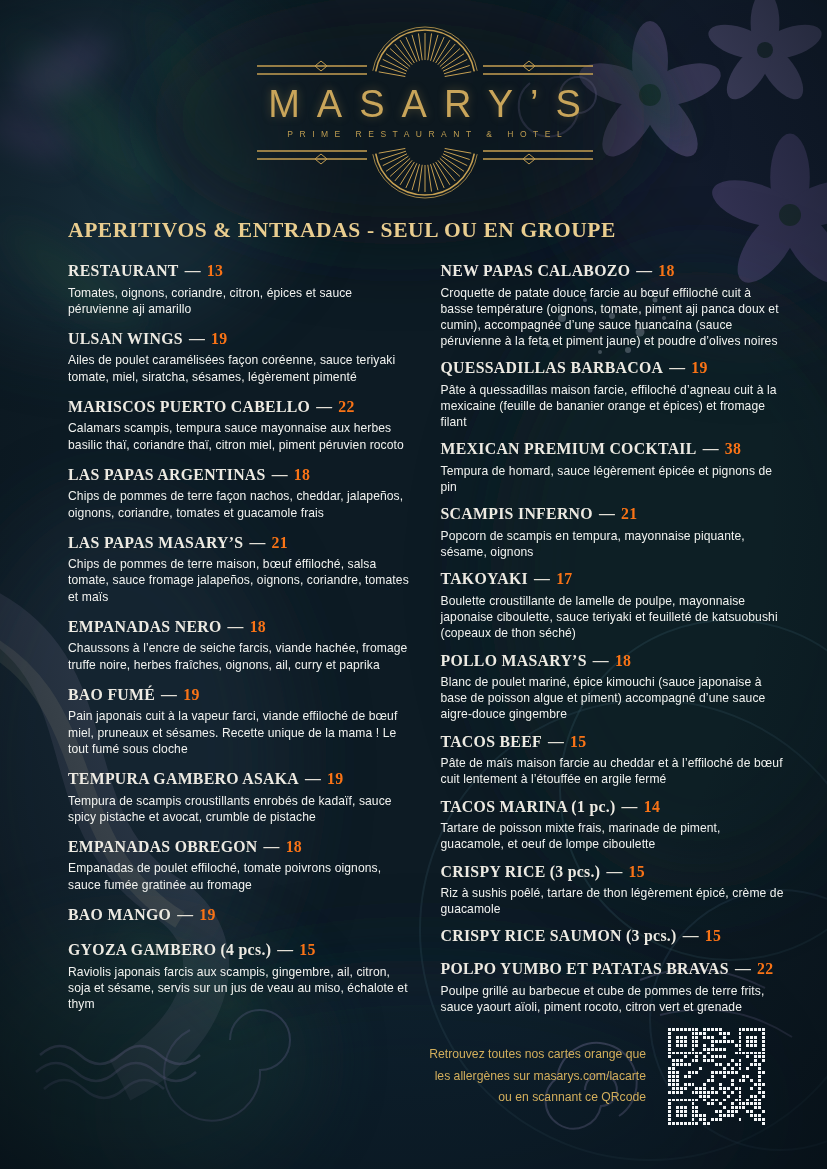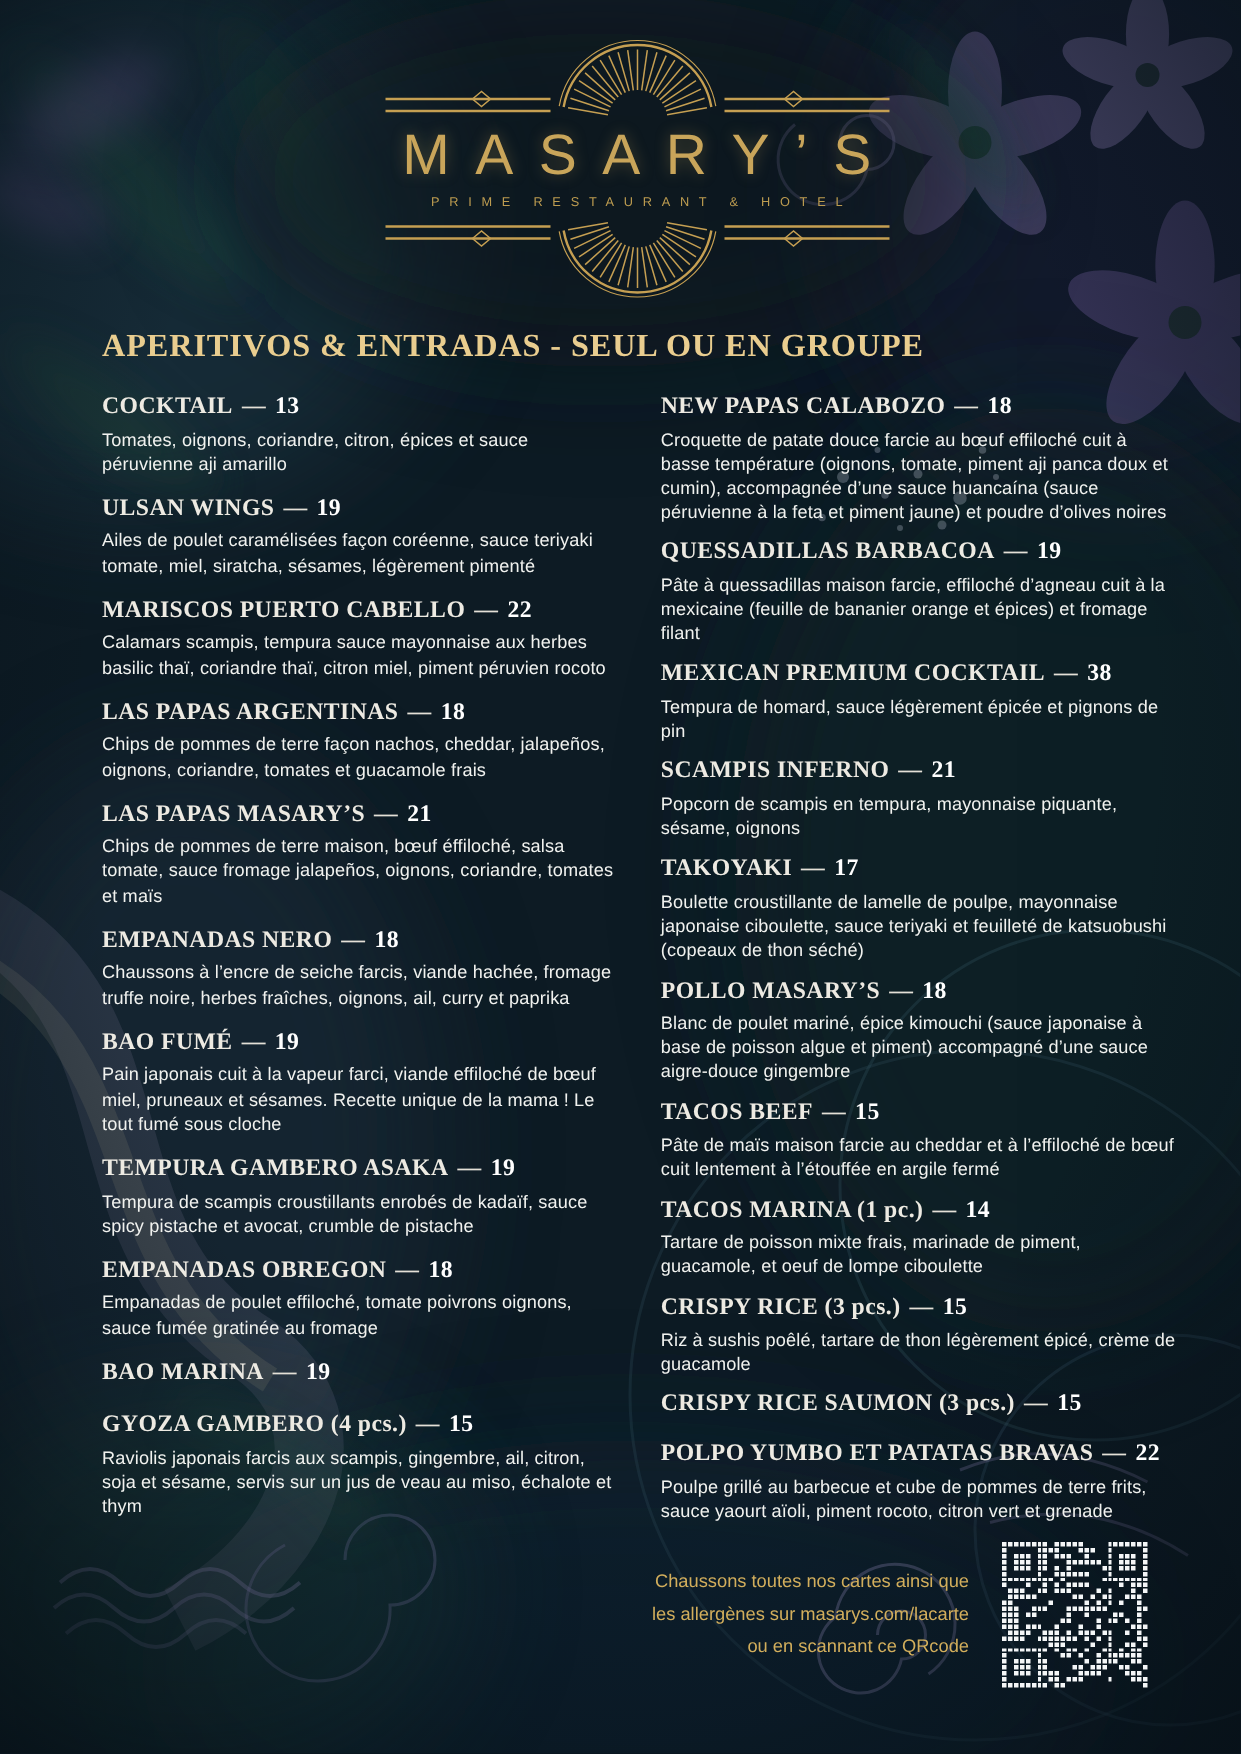--- a/index.html
+++ b/index.html
@@ -20,21 +20,21 @@
 
   
   main.menu{position:absolute;top:261px;left:68px;right:40px;z-index:1;
     display:grid;grid-template-columns:1fr 1fr;column-gap:26px;}
   .col{display:flex;flex-direction:column;}
   .item{margin-bottom:12px;}
   .col-right .item{margin-bottom:9px;}
   .nl{font-family:"Liberation Serif",serif;font-weight:700;font-size:15.8px;line-height:1.3;
       letter-spacing:.3px;color:#edeae2;margin:0 0 3px;}
   .sep{margin:0 6px;color:#e4e0d7;}
-  .pr{color:#ffffff;}
+  .pr{color:#f97316;}
   .ds{font-size:12.1px;line-height:1.34;letter-spacing:.1px;color:#f1f2ef;margin:0;}
 
   
   footer.footer{position:absolute;top:1028px;right:62px;z-index:1;display:flex;align-items:center;gap:22px;}
   .note{text-align:right;font-size:12.2px;line-height:1.8;color:#d2ae5c;}
   #qr{display:grid;grid-template-rows:repeat(25,1fr);grid-template-columns:repeat(25,1fr);
       width:97px;height:97px;gap:1px;}
   #qr i{background:#f4f6f7;display:block;}
 </style>
 </head>
@@ -191,21 +191,21 @@
           <path d="M268 16L274 11L280 16L274 21Z" stroke-width="1"></path>
         </g>
       </svg>
   </header>
 
   <h1 class="section-title">APERITIVOS &amp; ENTRADAS - SEUL OU EN GROUPE</h1>
 
   <main class="menu">
     <section class="col col-left">
       <article class="item">
-          <h2 class="nl"><span class="nm">COCKTAIL</span><span class="sep">—</span><span class="pr">13</span></h2>
+          <h2 class="nl"><span class="nm">RESTAURANT</span><span class="sep">—</span><span class="pr">13</span></h2>
           <p class="ds">Tomates, oignons, coriandre, citron, épices et sauce péruvienne aji amarillo</p>
         </article>
       <article class="item">
           <h2 class="nl"><span class="nm">ULSAN WINGS</span><span class="sep">—</span><span class="pr">19</span></h2>
           <p class="ds">Ailes de poulet caramélisées façon coréenne, sauce teriyaki tomate, miel, siratcha, sésames, légèrement pimenté</p>
         </article>
       <article class="item">
           <h2 class="nl"><span class="nm">MARISCOS PUERTO CABELLO</span><span class="sep">—</span><span class="pr">22</span></h2>
           <p class="ds">Calamars scampis, tempura sauce mayonnaise aux herbes basilic thaï, coriandre thaï, citron miel, piment péruvien rocoto</p>
         </article>
@@ -227,21 +227,21 @@
         </article>
       <article class="item">
           <h2 class="nl"><span class="nm">TEMPURA GAMBERO ASAKA</span><span class="sep">—</span><span class="pr">19</span></h2>
           <p class="ds">Tempura de scampis croustillants enrobés de kadaïf, sauce spicy pistache et avocat, crumble de pistache</p>
         </article>
       <article class="item">
           <h2 class="nl"><span class="nm">EMPANADAS OBREGON</span><span class="sep">—</span><span class="pr">18</span></h2>
           <p class="ds">Empanadas de poulet effiloché, tomate poivrons oignons, sauce fumée gratinée au fromage</p>
         </article>
       <article class="item">
-          <h2 class="nl"><span class="nm">BAO MARINA</span><span class="sep">—</span><span class="pr">19</span></h2>
+          <h2 class="nl"><span class="nm">BAO MANGO</span><span class="sep">—</span><span class="pr">19</span></h2>
         </article>
       <article class="item">
           <h2 class="nl"><span class="nm">GYOZA GAMBERO (4 pcs.)</span><span class="sep">—</span><span class="pr">15</span></h2>
           <p class="ds">Raviolis japonais farcis aux scampis, gingembre, ail, citron, soja et sésame, servis sur un jus de veau au miso, échalote et thym</p>
         </article>
     </section>
     <section class="col col-right">
       <article class="item">
           <h2 class="nl"><span class="nm">NEW PAPAS CALABOZO</span><span class="sep">—</span><span class="pr">18</span></h2>
           <p class="ds">Croquette de patate douce farcie au bœuf effiloché cuit à basse température (oignons, tomate, piment aji panca doux et cumin), accompagnée d’une sauce huancaína (sauce péruvienne à la feta et piment jaune) et poudre d’olives noires</p>
@@ -283,21 +283,21 @@
         </article>
       <article class="item">
           <h2 class="nl"><span class="nm">POLPO YUMBO ET PATATAS BRAVAS</span><span class="sep">—</span><span class="pr">22</span></h2>
           <p class="ds">Poulpe grillé au barbecue et cube de pommes de terre frits, sauce yaourt aïoli, piment rocoto, citron vert et grenade</p>
         </article>
     </section>
   </main>
 
   <footer class="footer">
     <div class="note">
-      <div>Chaussons toutes nos cartes ainsi que</div>
+      <div>Retrouvez toutes nos cartes orange que</div>
       <div>les allergènes sur masarys.com/lacarte</div>
       <div>ou en scannant ce QRcode</div>
     </div>
     <div id="qr">
         <i style="grid-area:1/1"></i>
         <i style="grid-area:1/2"></i>
         <i style="grid-area:1/3"></i>
         <i style="grid-area:1/4"></i>
         <i style="grid-area:1/5"></i>
         <i style="grid-area:1/6"></i>

